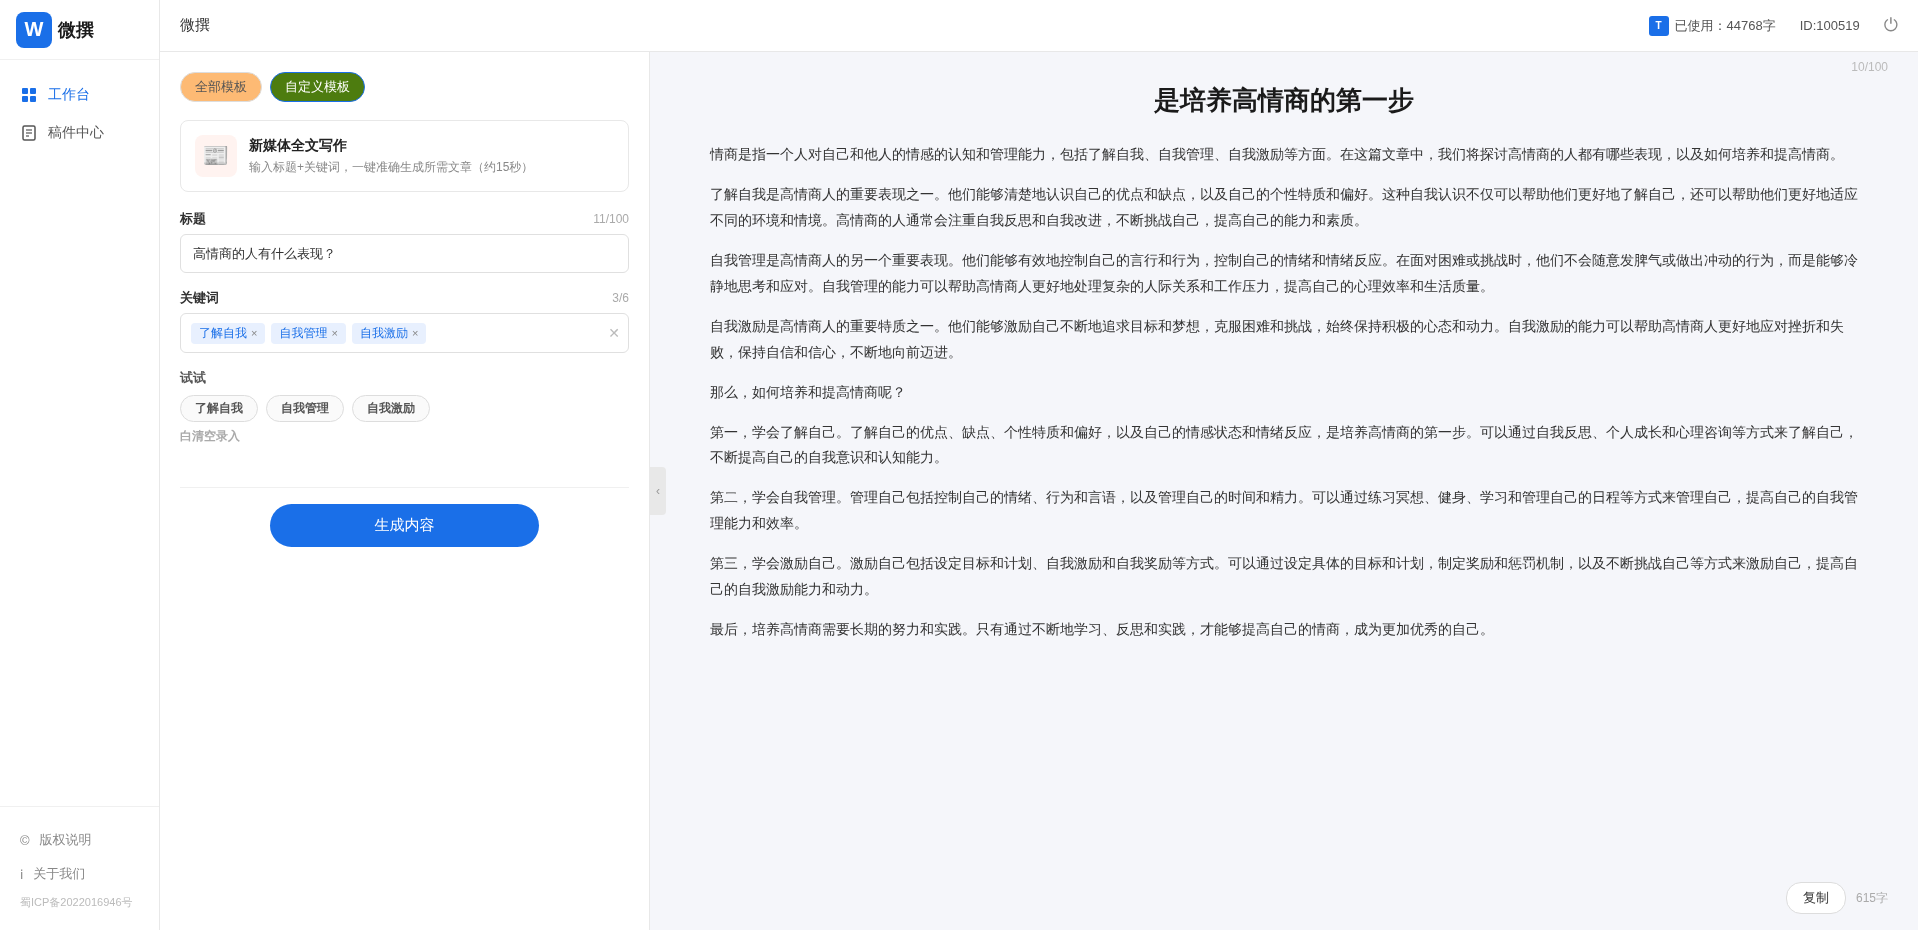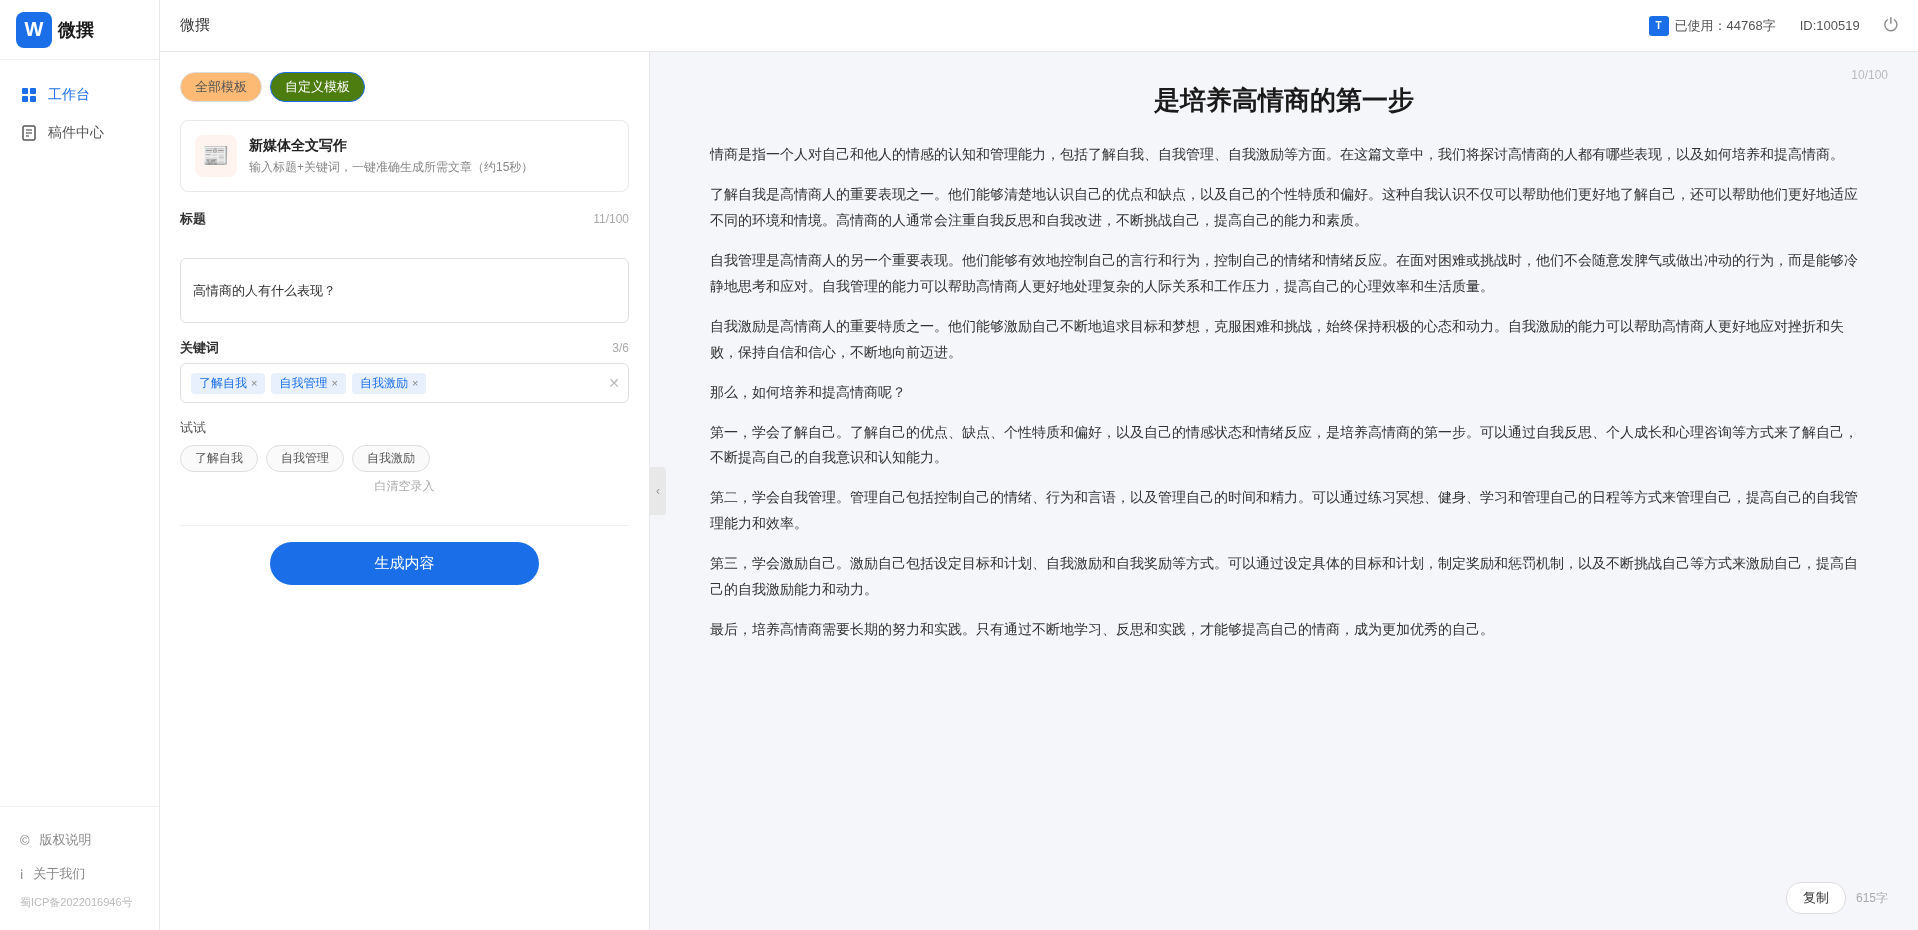--- a/index.html
+++ b/index.html
@@ -227,28 +227,27 @@
       font-size: 13px;
       color: #333;
       font-weight: 700;
     }
     .form-counter {
       font-size: 12px;
       color: #aaa;
     }
     .form-input {
       width: 100%;
-      padding: 24px 12px;
+      padding: 11px 12px;
       border: 1px solid #e0e0e0;
       border-radius: 6px;
       font-size: 13px;
       color: #333;
       outline: none;
       background: #fff;
-      margin-top: 24px;
     }
 
     .keywords-box {
       border: 1px solid #e0e0e0;
       border-radius: 6px;
       padding: 6px 10px;
       display: flex;
       flex-wrap: wrap;
       align-items: center;
       gap: 6px;
@@ -269,42 +268,42 @@
     .keywords-clear {
       position: absolute;
       right: 8px;
       top: 50%;
       transform: translateY(-50%);
       cursor: pointer;
       color: #bbb;
       font-size: 14px;
     }
 
-    .suggestions-section { margin-bottom: 14px; }
+    .suggestions-section { margin-bottom: 26px; font-weight: bold; }
     .suggestions-label {
       font-size: 13px;
       color: #555;
       margin-bottom: 8px;
     }
     .suggestions-row {
       display: flex;
       gap: 8px;
       flex-wrap: wrap;
     }
     .suggestion-chip {
       padding: 4px 14px;
       border: 1px solid #ddd;
       border-radius: 20px;
       font-size: 12px;
       color: #555;
       cursor: pointer;
       background: #fafafa;
     }
     .clear-link {
-      text-align: center;
+      text-align: left;
       font-size: 12px;
       color: #aaa;
       cursor: pointer;
       margin-top: 6px;
     }
 
     .divider { border: none; border-top: 1px solid #f0f0f0; margin: 16px 0; }
 
     .generate-btn {
       width: 60%;
@@ -323,21 +322,21 @@
     
     .right-panel {
       flex: 1;
       background: #f5f6fa;
       padding: 30px 60px;
       overflow-y: auto;
       position: relative;
     }
     .article-counter {
       position: absolute;
-      top: 16px;
+      top: 8px;
       right: 30px;
       font-size: 12px;
       color: #bbb;
     }
     .article-title {
       font-size: 26px;
       font-weight: 700;
       color: #1a1a1a;
       text-align: center;
       margin-bottom: 24px;

